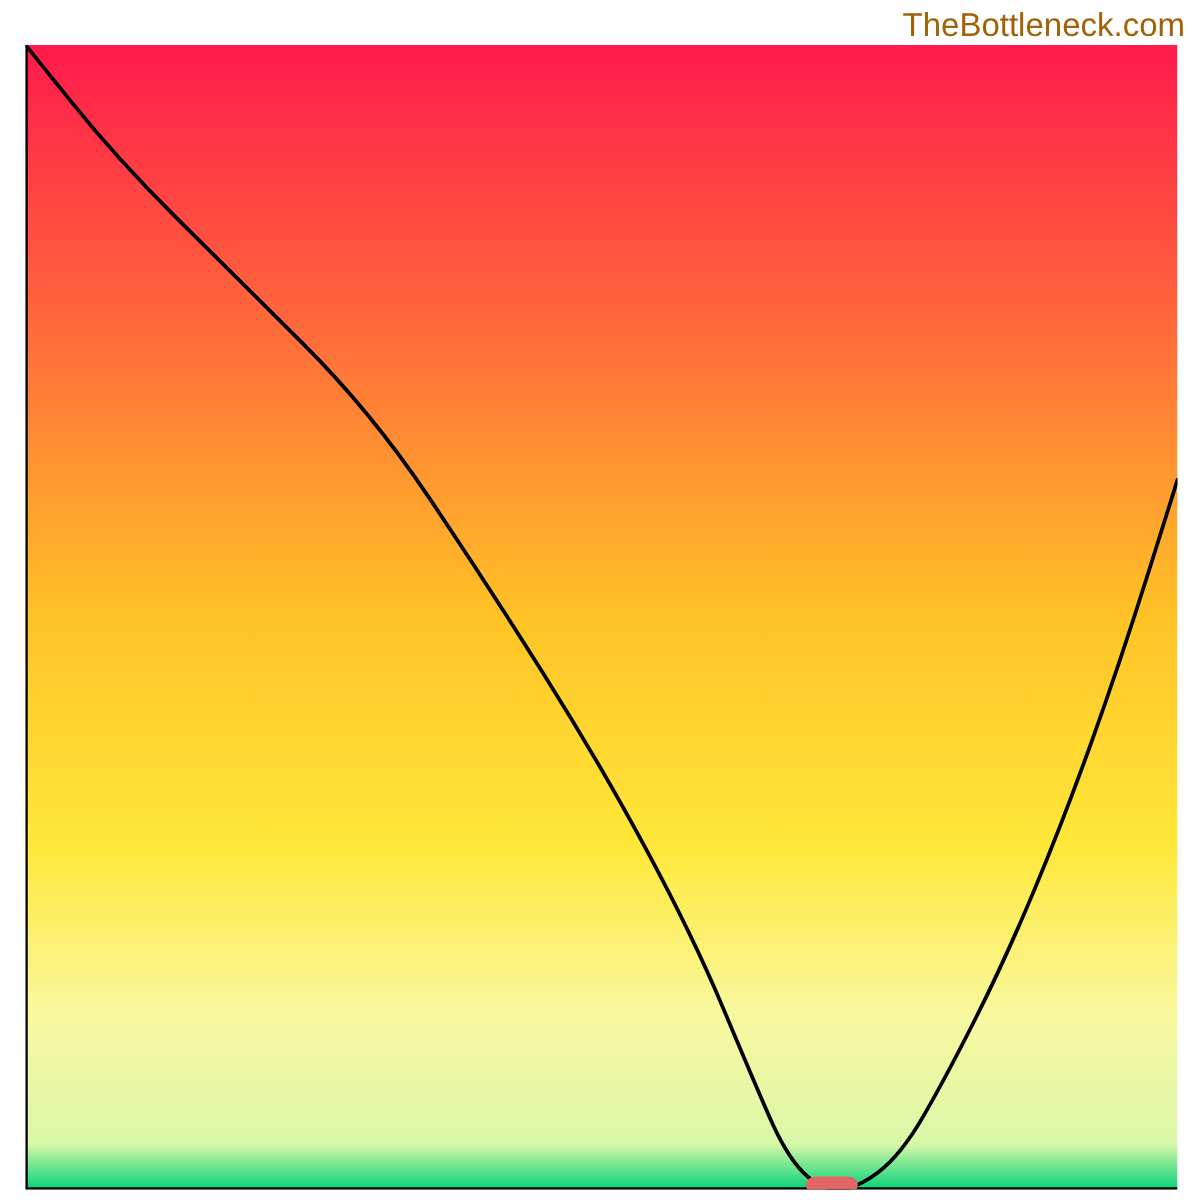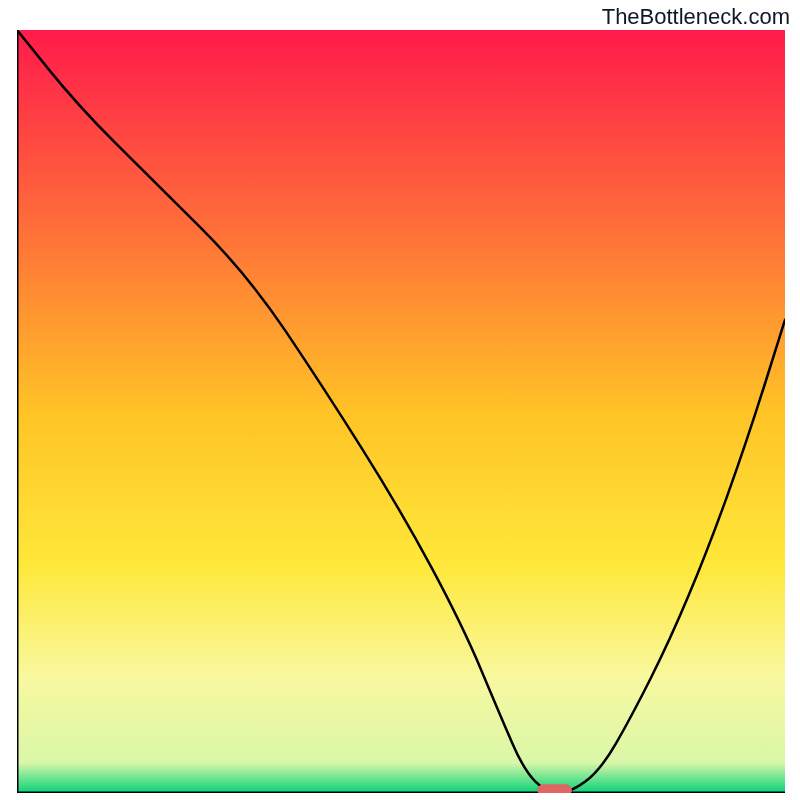--- a/index.html
+++ b/index.html
@@ -14,21 +14,21 @@
     position: relative;
     width: 800px;
     height: 800px;
   }
   .watermark {
     position: absolute;
     top: 4px;
     right: 10px;
     font-family: Arial, Helvetica, sans-serif;
     font-size: 22px;
-    color: #0f172a;
+    color: #a16207;
     font-weight: 400;
     letter-spacing: 0px;
   }
   .plot-area {
     position: absolute;
     left: 17px;
     top: 30px;
     width: 768px;
     height: 763px;
     box-sizing: border-box;

